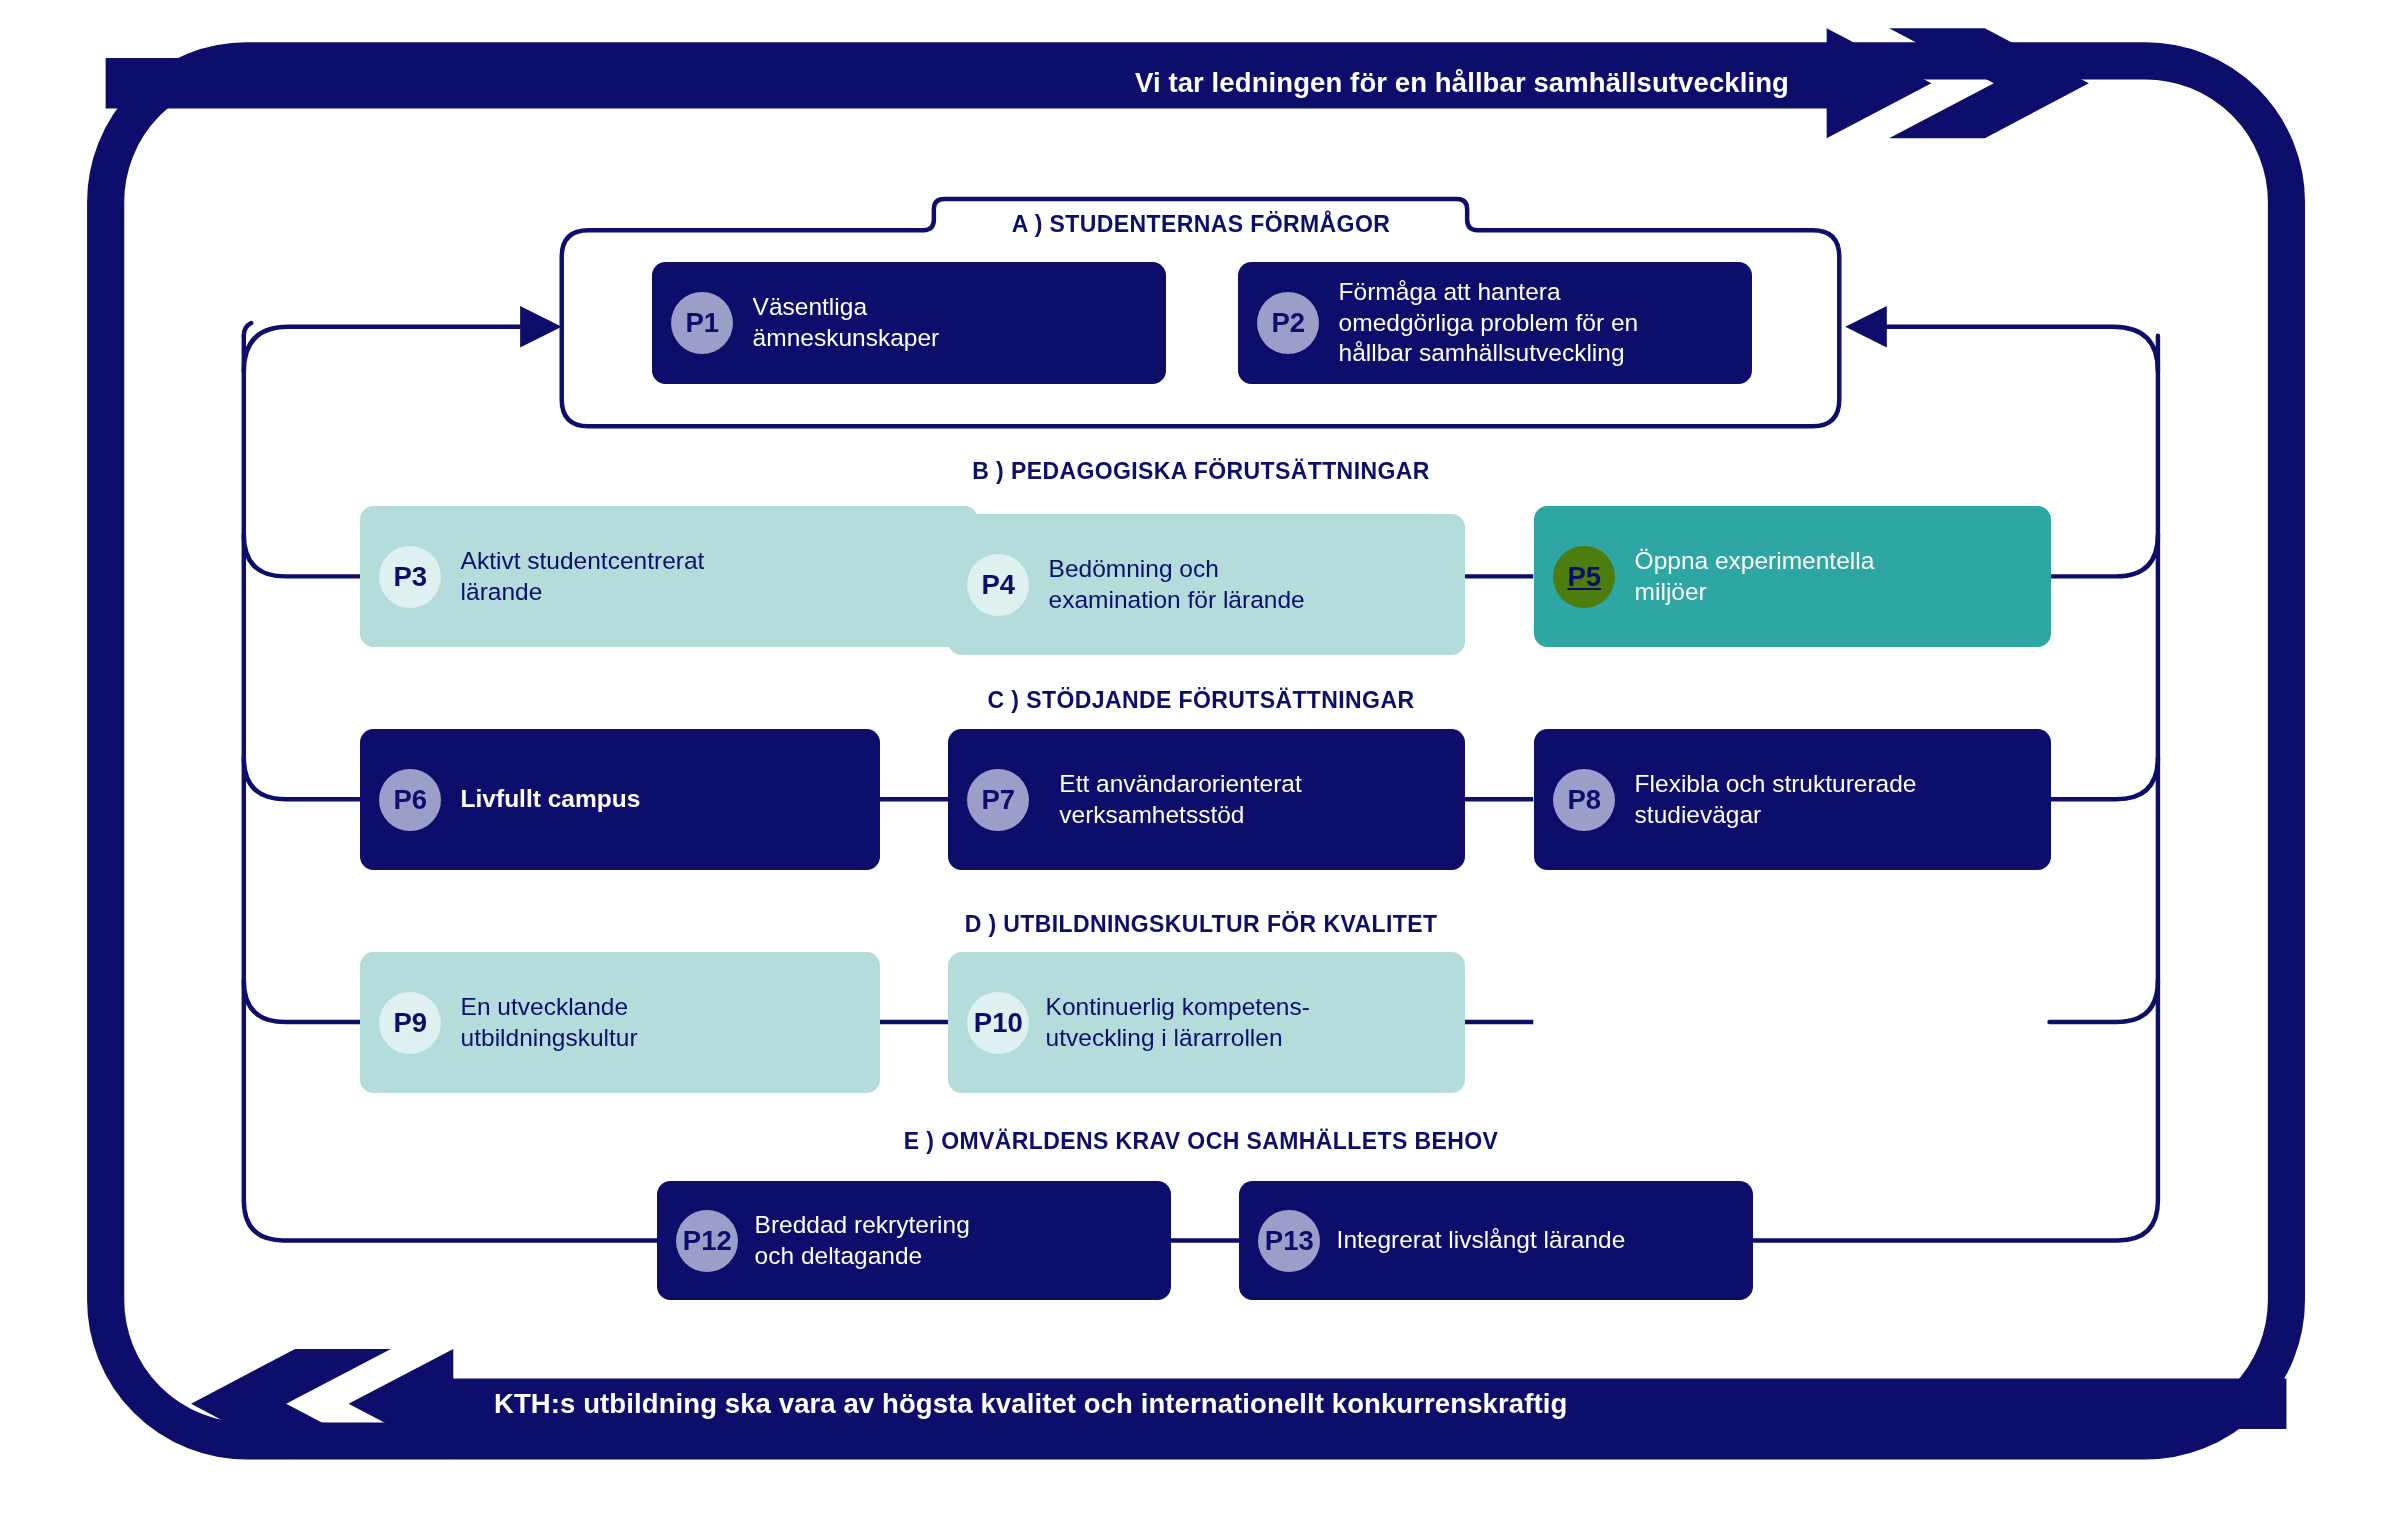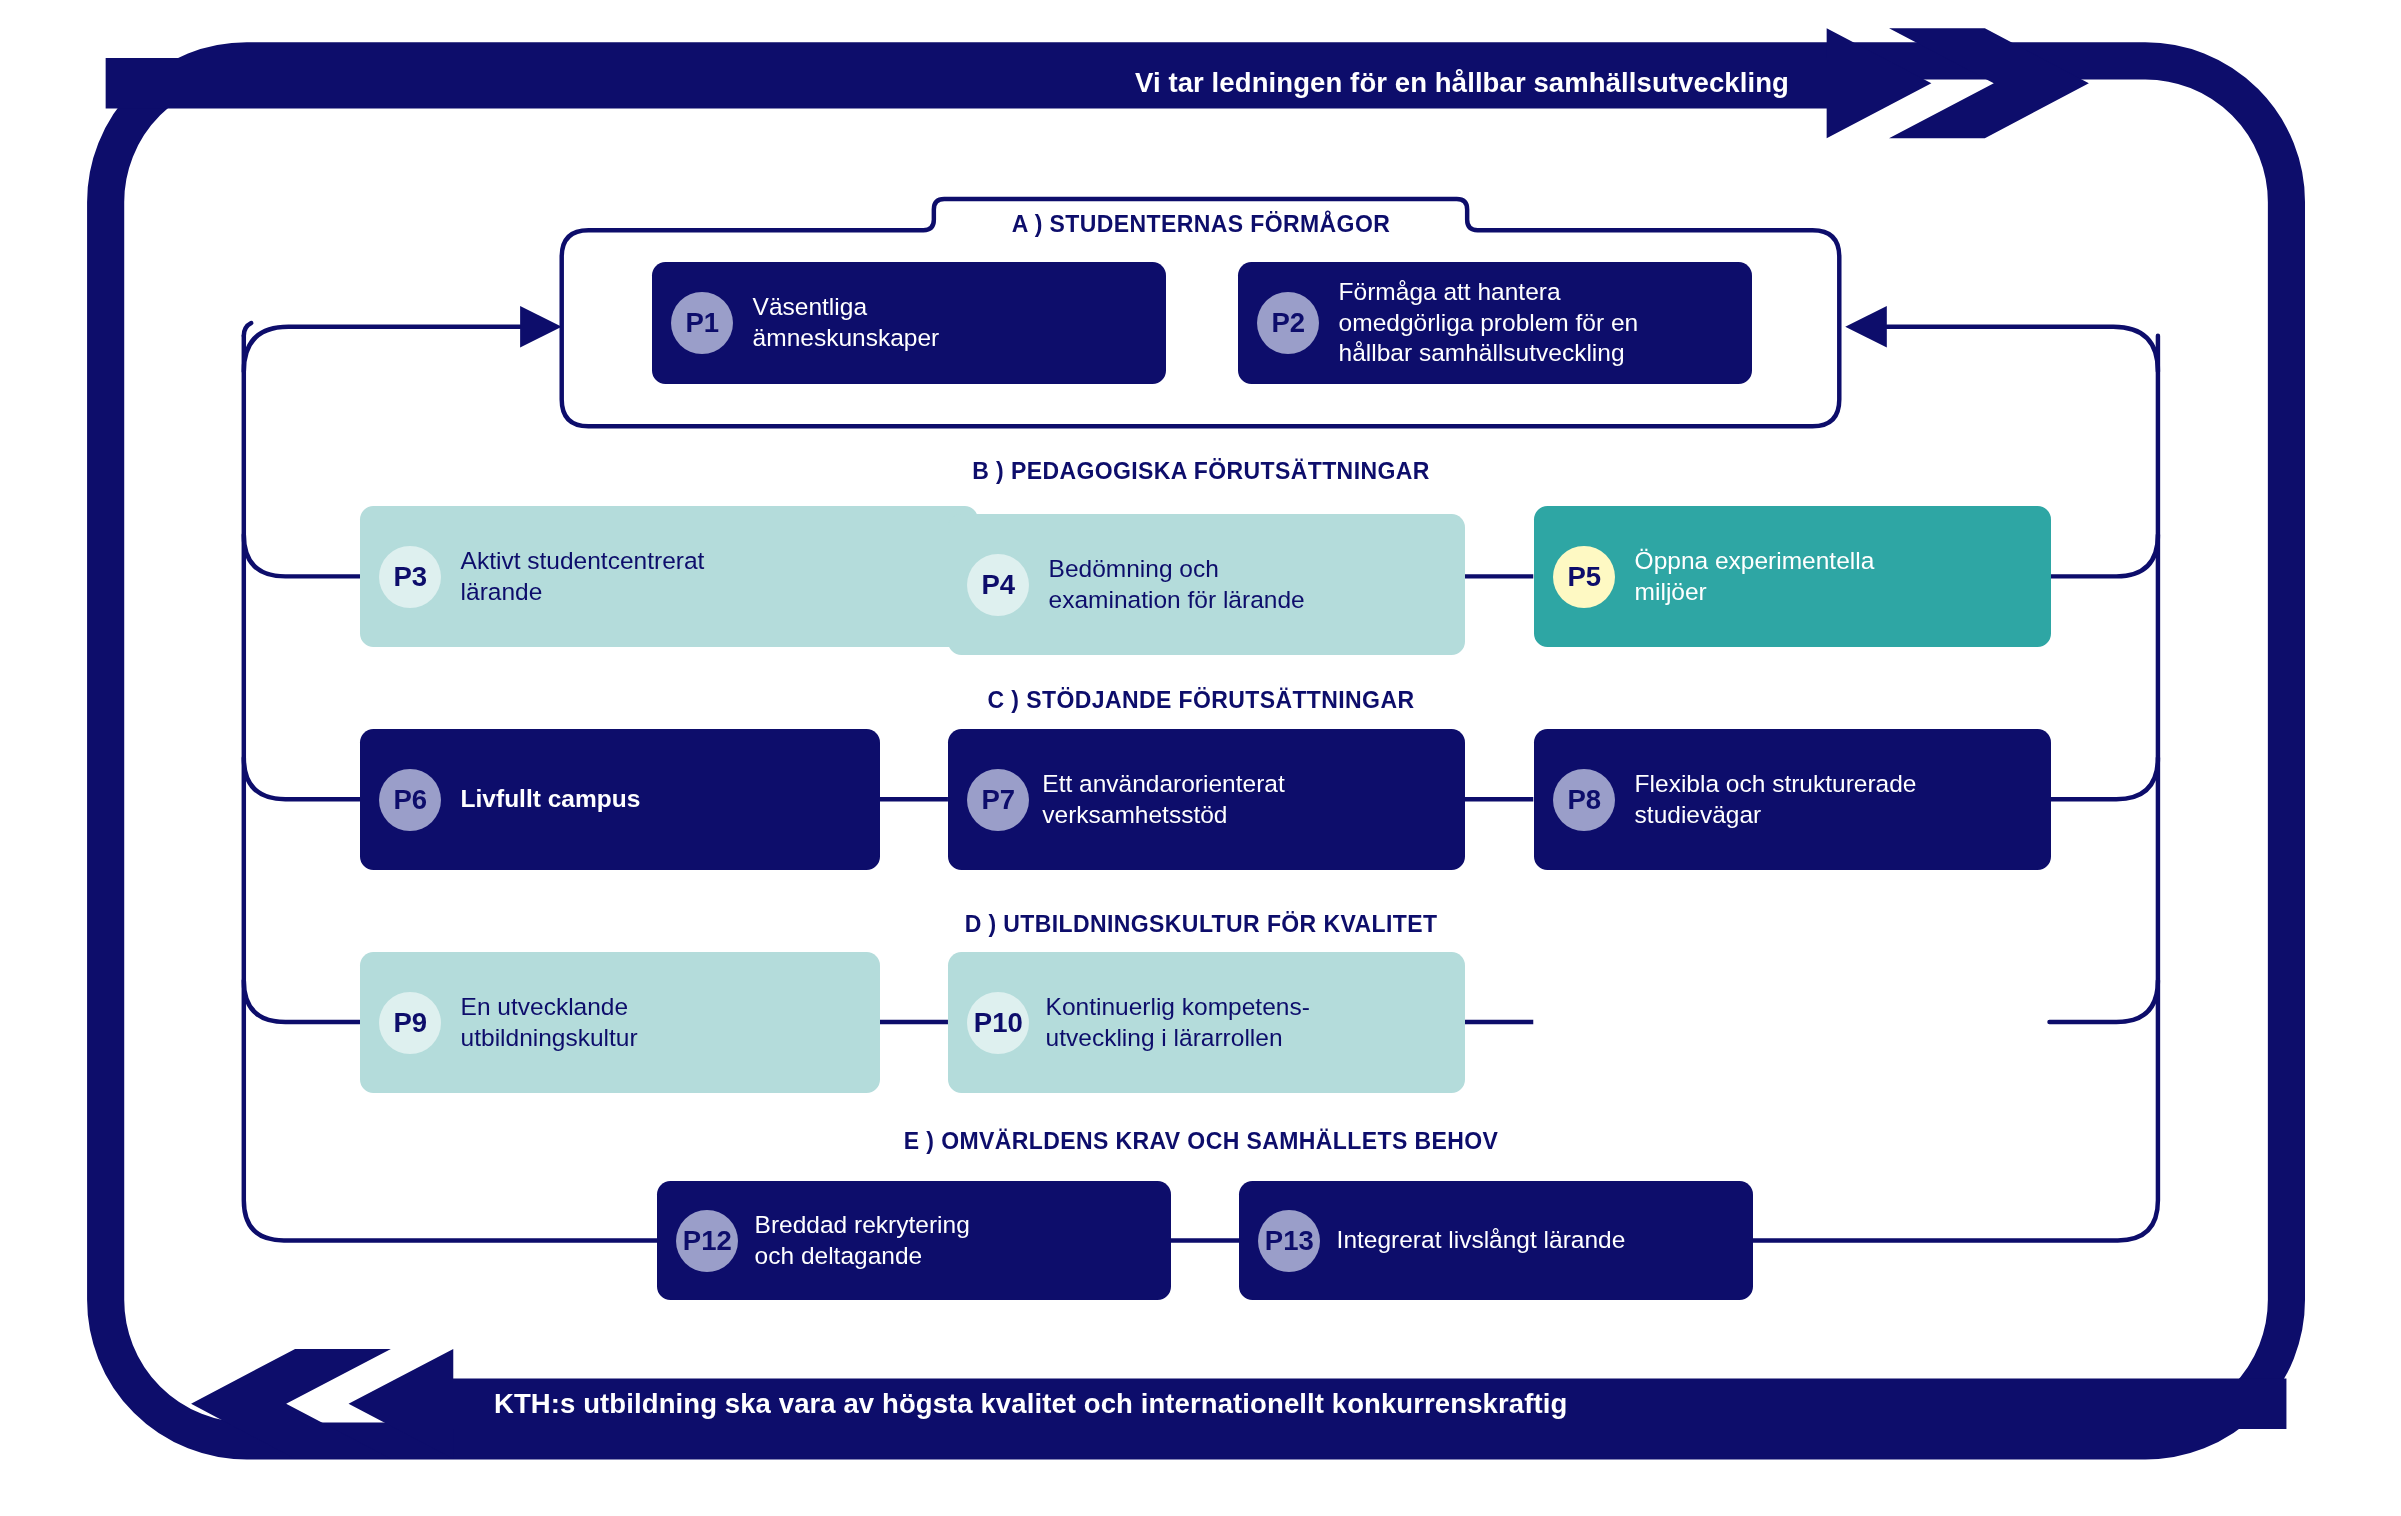--- a/index.html
+++ b/index.html
@@ -14,21 +14,21 @@
   .badge{flex:0 0 auto;border-radius:50%;display:flex;align-items:center;justify-content:center;font-weight:700;color:#0d0d6b;}
   .card-label{font-size:24.5px;line-height:1.26;font-weight:400;}
   .card.dark{background:#0d0d6b;}
   .card.dark .card-label{color:#ffffff;}
   .card.dark .badge{background:#9a9ec9;}
   .card.lightteal{background:#b4dcdb;}
   .card.lightteal .card-label{color:#0d0d6b;}
   .card.lightteal .badge{background:#def0ef;}
   .card.teal{background:#2ea6a4;}
   .card.teal .card-label{color:#ffffff;}
-  .card.teal .badge{background:#fef9c3;}
+  .card.teal .badge{background:#4d7c0f;text-decoration:underline;}
 </style>
 </head>
 <body>
 
 <div id="stage">
 
   <svg class="layer" viewBox="0 0 3232 2041">
 
     <rect x="142" y="82" width="2936" height="1858" rx="190" ry="190" fill="none" stroke="#0d0d6b" stroke-width="50"></rect>
 
@@ -119,21 +119,21 @@
     <span class="badge" style="width:62px;height:62px;font-size:27.5px;">P5</span>
     <span class="card-label" style="margin-left:19.3px;">Öppna experimentella<br>miljöer</span>
   </div>
 
   <div class="card dark" style="left:360px;top:729px;width:520px;height:141px;padding:0 19.3px;">
     <span class="badge" style="width:62px;height:62px;font-size:27.5px;">P6</span>
     <span class="card-label" style="margin-left:19.3px;font-weight:bold;">Livfullt campus</span>
   </div>
   <div class="card dark" style="left:948px;top:729px;width:517px;height:141px;padding:0 19.3px;">
     <span class="badge" style="width:62px;height:62px;font-size:27.5px;">P7</span>
-    <span class="card-label" style="margin-left:13px;">Ett användarorienterat<br>verksamhetsstöd</span>
+    <span class="card-label" style="margin-left:30px;">Ett användarorienterat<br>verksamhetsstöd</span>
   </div>
   <div class="card dark" style="left:1534px;top:729px;width:517px;height:141px;padding:0 19.3px;">
     <span class="badge" style="width:62px;height:62px;font-size:27.5px;">P8</span>
     <span class="card-label" style="margin-left:19.3px;">Flexibla och strukturerade<br>studievägar</span>
   </div>
 
   <div class="card lightteal" style="left:360px;top:952px;width:520px;height:141px;padding:0 19.3px;">
     <span class="badge" style="width:62px;height:62px;font-size:27.5px;">P9</span>
     <span class="card-label" style="margin-left:19.3px;">En utvecklande<br>utbildningskultur</span>
   </div>

